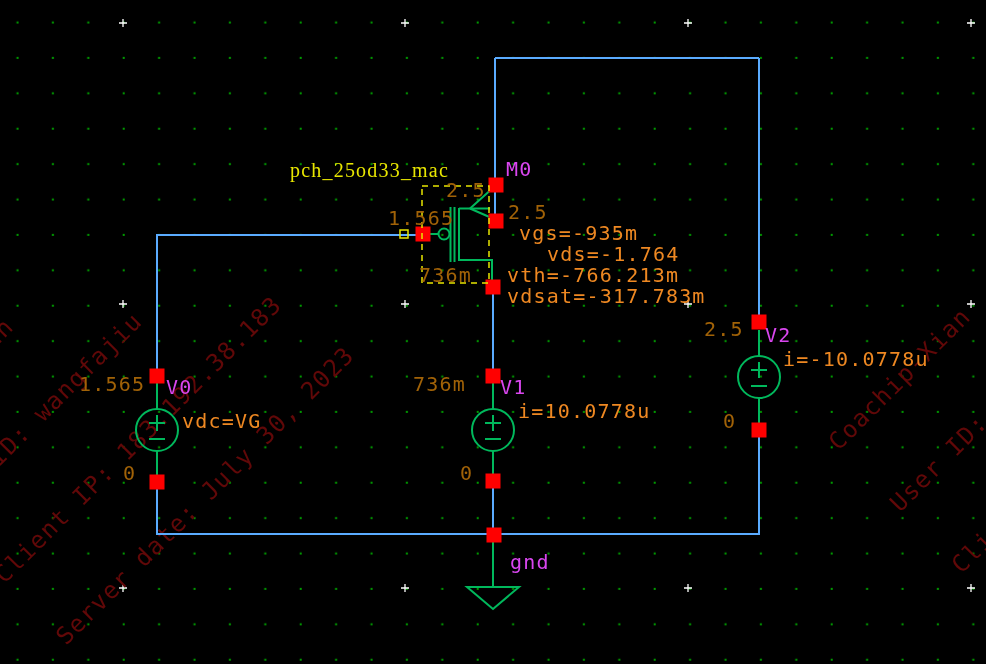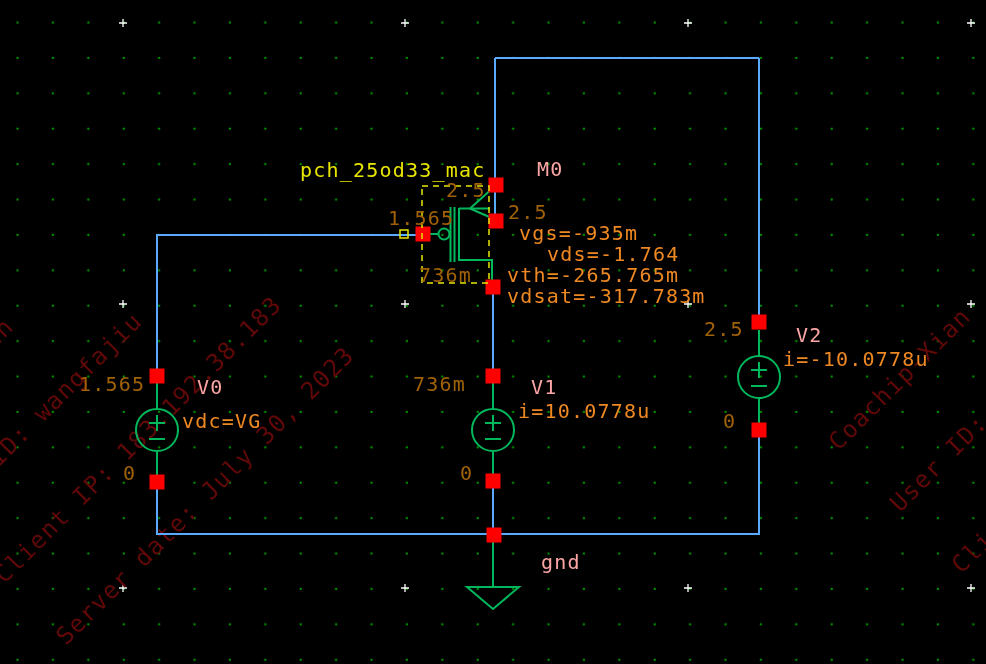--- a/index.html
+++ b/index.html
@@ -1,21 +1,21 @@
 <!DOCTYPE html>
 <html><head>
 <meta charset="utf-8">
 <style>
   html,body{margin:0;padding:0;background:#000;}
   #canvas{position:relative;width:986px;height:664px;background:#000;overflow:hidden;
           font-family:"DejaVu Sans Mono","Liberation Mono",monospace;}
   #canvas svg{position:absolute;left:0;top:0;}
   .t{position:absolute;font-size:20px;line-height:20px;letter-spacing:1.2px;white-space:pre;z-index:30;}
   .c-val{color:#a16207;}
-  .c-lab{color:#fca5a5;margin-left:31px;}
+  .c-lab{color:#d946ef;}
   .c-ann{color:#ee8822;}
   .c-cell{color:#e8e600;}
   .wm{position:absolute;z-index:5;color:#610808;font-size:24px;line-height:29px;letter-spacing:1.3px;
       white-space:pre;transform:rotate(-45deg);transform-origin:0 0;}
   .layer-schematic{z-index:10;}
   .layer-grid{z-index:1;}
 </style>
 </head>
 <body>
 
@@ -106,30 +106,30 @@
       <rect x="485.5" y="473.5" width="15" height="15"></rect>
       <rect x="751.5" y="314.5" width="15" height="15"></rect>
       <rect x="751.5" y="422.5" width="15" height="15"></rect>
       <rect x="486.5" y="527.5" width="15" height="15"></rect>
     </g>
 
     <rect x="422" y="186" width="67" height="97" fill="none" stroke="#e8e600" stroke-width="1.5" stroke-dasharray="6 5"></rect>
     <rect x="400" y="230" width="8" height="8" fill="none" stroke="#e8e600" stroke-width="1.5"></rect>
   </svg>
 
-  <div class="t c-cell" style="left:300px;top:160px;">pch_25od33_mac</div>
+  <div class="t c-cell" style="left:290px;top:160px;font-family:Liberation Serif, serif;">pch_25od33_mac</div>
   <div class="t c-val" style="left:446px;top:180px;">2.5</div>
   <div class="t c-val" style="left:388px;top:208px;">1.565</div>
   <div class="t c-val" style="left:419px;top:265px;">736m</div>
 
   <div class="t c-lab" style="left:506px;top:159px;">M0</div>
   <div class="t c-val" style="left:508px;top:202px;">2.5</div>
   <div class="t c-ann" style="left:507px;top:223px;margin-left:12px;">vgs=-935m</div>
   <div class="t c-ann" style="left:507px;top:244px;margin-left:40px;">vds=-1.764</div>
-  <div class="t c-ann" style="left:507px;top:265px;">vth=-265.765m</div>
+  <div class="t c-ann" style="left:507px;top:265px;">vth=-766.213m</div>
   <div class="t c-ann" style="left:507px;top:286px;">vdsat=-317.783m</div>
 
   <div class="t c-val" style="left:79px;top:374px;">1.565</div>
   <div class="t c-lab" style="left:166px;top:377px;">V0</div>
   <div class="t c-ann" style="left:182px;top:411px;text-align:right;">vdc=VG</div>
   <div class="t c-val" style="left:123px;top:463px;">0</div>
 
   <div class="t c-val" style="left:413px;top:374px;">736m</div>
   <div class="t c-lab" style="left:500px;top:377px;">V1</div>
   <div class="t c-ann" style="left:518px;top:401px;">i=10.0778u</div>

